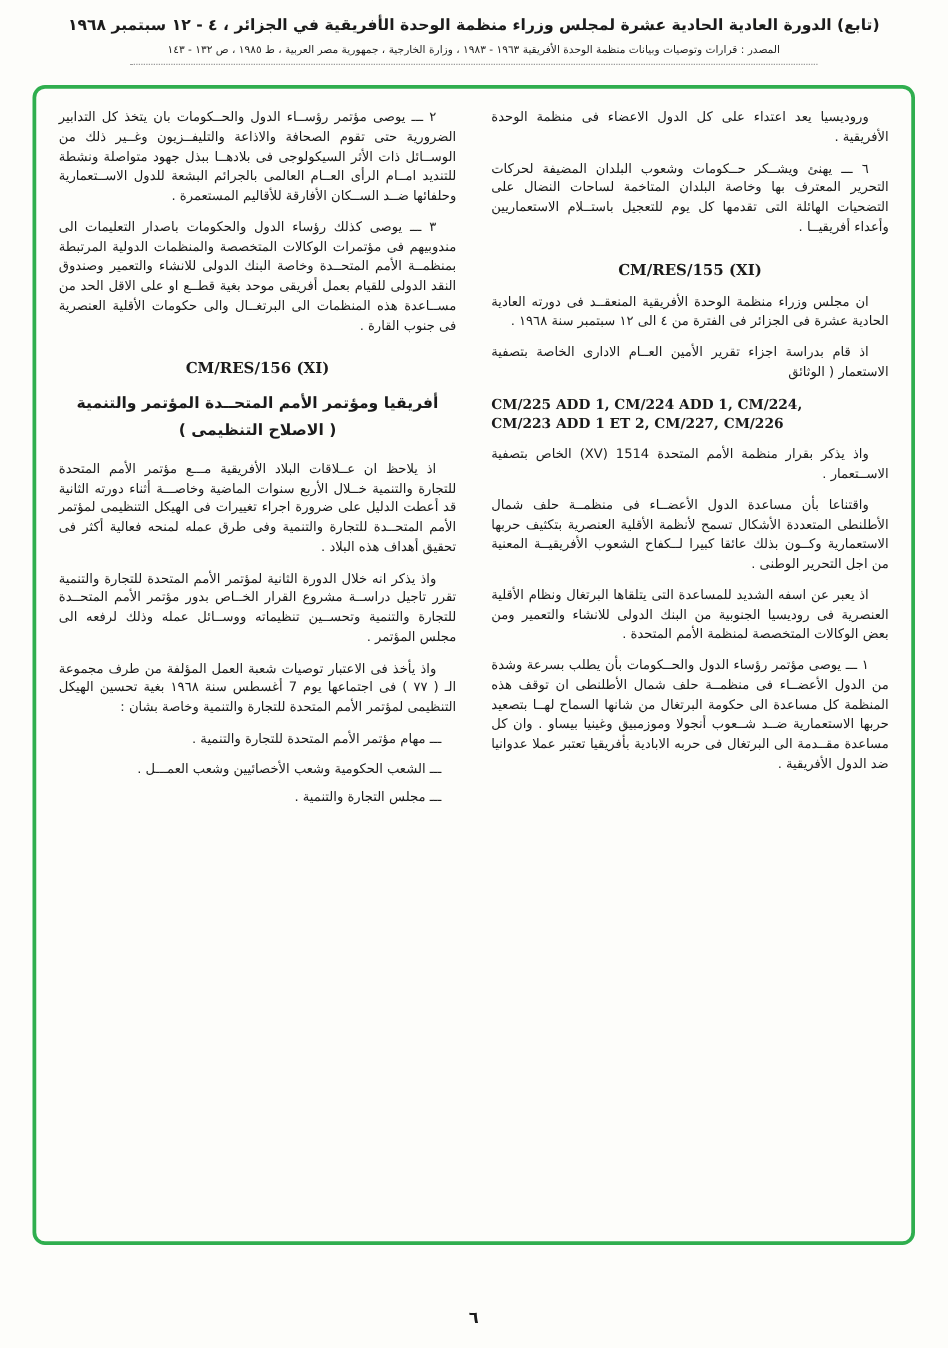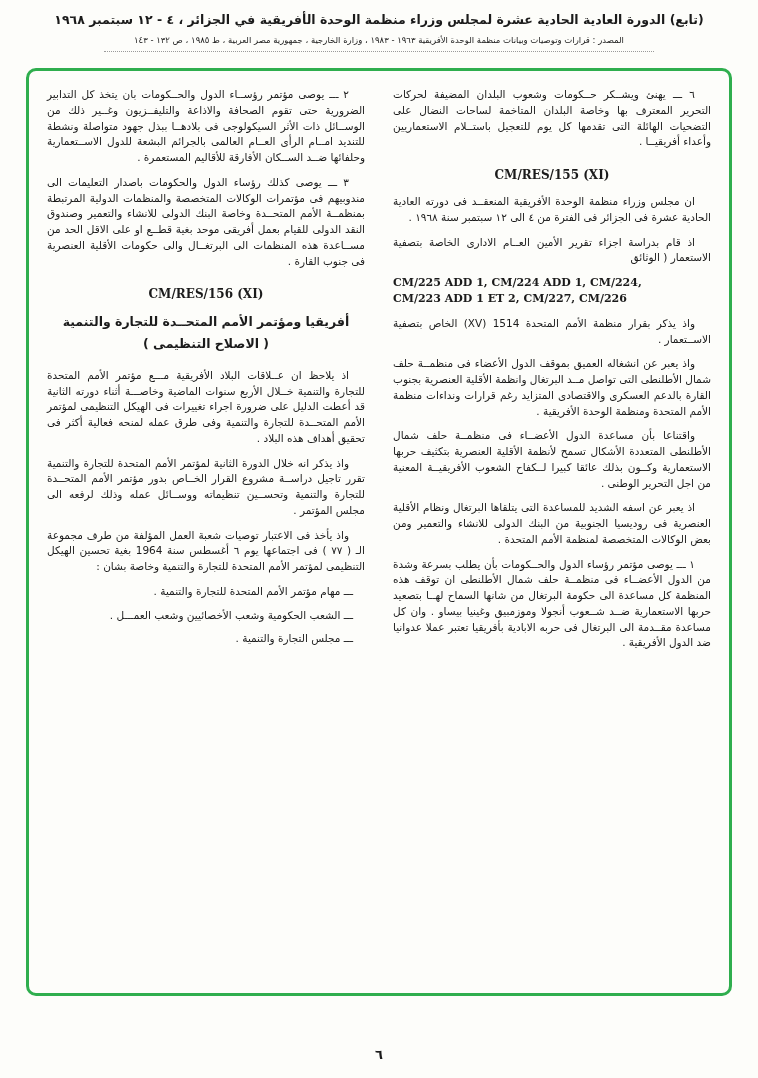--- a/index.html
+++ b/index.html
@@ -86,50 +86,50 @@
   <header class="doc-header">
     <div class="doc-title">(تابع) الدورة العادية الحادية عشرة لمجلس وزراء منظمة الوحدة الأفريقية في الجزائر ، ٤ - ١٢ سبتمبر ١٩٦٨</div>
     <div>
       <span class="doc-source">المصدر : قرارات وتوصيات وبيانات منظمة الوحدة الأفريقية ١٩٦٣ - ١٩٨٣ ، وزارة الخارجية ، جمهورية مصر العربية ، ط ١٩٨٥ ، ص ١٣٢ - ١٤٣</span>
     </div>
   </header>
 
   <main class="frame">
 
     <section class="col">
+      <p class="para">وروديسيا يعد اعتداء على كل الدول الاعضاء فى منظمة الوحدة الأفريقية .</p>
       <p class="para">٦ ـــ يهنئ ويشــكر حــكومات وشعوب البلدان المضيفة لحركات التحرير المعترف بها وخاصة البلدان المتاخمة لساحات النضال على التضحيات الهائلة التى تقدمها كل يوم للتعجيل باستــلام الاستعماريين وأعداء أفريقيــا .</p>
 
       <div class="res-code">CM/RES/155 (XI)</div>
 
       <p class="para">ان مجلس وزراء منظمة الوحدة الأفريقية المنعقــد فى دورته العادية الحادية عشرة فى الجزائر فى الفترة من ٤ الى ١٢ سبتمبر سنة ١٩٦٨ .</p>
       <p class="para">اذ قام بدراسة اجزاء تقرير الأمين العــام الادارى الخاصة بتصفية الاستعمار ( الوثائق</p>
       <div class="docs-lines">
         <div>CM/225 ADD 1, CM/224 ADD 1, CM/224,</div>
         <div>CM/223 ADD 1 ET 2, CM/227, CM/226</div>
       </div>
       <p class="para">واذ يذكر بقرار منظمة الأمم المتحدة 1514 (XV) الخاص بتصفية الاســتعمار .</p>
-      <p class="para">واذ يعبر عن انشغاله العميق بموقف الدول الأعضاء فى منظمــة حلف شمال الأطلنطى التى تواصل مــد البرتغال وانظمة الأقلية العنصرية بجنوب القارة بالدعم العسكرى والاقتصادى المتزايد رغم قرارات ونداءات منظمة الأمم المتحدة ومنظمة الوحدة الأفريقية .</p>
       <p class="para">واقتناعا بأن مساعدة الدول الأعضــاء فى منظمــة حلف شمال الأطلنطى المتعددة الأشكال تسمح لأنظمة الأقلية العنصرية بتكثيف حربها الاستعمارية وكــون بذلك عائقا كبيرا لــكفاح الشعوب الأفريقيــة المعنية من اجل التحرير الوطنى .</p>
       <p class="para">اذ يعبر عن اسفه الشديد للمساعدة التى يتلقاها البرتغال ونظام الأقلية العنصرية فى روديسيا الجنوبية من البنك الدولى للانشاء والتعمير ومن بعض الوكالات المتخصصة لمنظمة الأمم المتحدة .</p>
       <p class="para">١ ـــ يوصى مؤتمر رؤساء الدول والحــكومات بأن يطلب بسرعة وشدة من الدول الأعضــاء فى منظمــة حلف شمال الأطلنطى ان توقف هذه المنظمة كل مساعدة الى حكومة البرتغال من شانها السماح لهــا بتصعيد حربها الاستعمارية ضــد شــعوب أنجولا وموزمبيق وغينيا بيساو . وان كل مساعدة مقــدمة الى البرتغال فى حربه الابادية بأفريقيا تعتبر عملا عدوانيا ضد الدول الأفريقية .</p>
     </section>
 
     <section class="col">
       <p class="para">٢ ـــ يوصى مؤتمر رؤســاء الدول والحــكومات بان يتخذ كل التدابير الضرورية حتى تقوم الصحافة والاذاعة والتليفــزيون وغــير ذلك من الوســائل ذات الأثر السيكولوجى فى بلادهــا ببذل جهود متواصلة ونشطة للتنديد امــام الرأى العــام العالمى بالجرائم البشعة للدول الاســتعمارية وحلفائها ضــد الســكان الأفارقة للأقاليم المستعمرة .</p>
       <p class="para">٣ ـــ يوصى كذلك رؤساء الدول والحكومات باصدار التعليمات الى مندوبيهم فى مؤتمرات الوكالات المتخصصة والمنظمات الدولية المرتبطة بمنظمــة الأمم المتحــدة وخاصة البنك الدولى للانشاء والتعمير وصندوق النقد الدولى للقيام بعمل أفريقى موحد بغية قطــع او على الاقل الحد من مســاعدة هذه المنظمات الى البرتغــال والى حكومات الأقلية العنصرية فى جنوب القارة .</p>
 
       <div class="res-code">CM/RES/156 (XI)</div>
       <h2 class="res-heading">
-        <span>أفريقيا ومؤتمر الأمم المتحــدة للتجارة والتنمية</span>
+        <span>أفريقيا ومؤتمر الأمم المتحــدة المؤتمر والتنمية</span>
         <span class="line2">( الاصلاح التنظيمى )</span>
       </h2>
 
       <p class="para">اذ يلاحظ ان عــلاقات البلاد الأفريقية مـــع مؤتمر الأمم المتحدة للتجارة والتنمية خــلال الأربع سنوات الماضية وخاصـــة أثناء دورته الثانية قد أعطت الدليل على ضرورة اجراء تغييرات فى الهيكل التنظيمى لمؤتمر الأمم المتحــدة للتجارة والتنمية وفى طرق عمله لمنحه فعالية أكثر فى تحقيق أهداف هذه البلاد .</p>
       <p class="para">واذ يذكر انه خلال الدورة الثانية لمؤتمر الأمم المتحدة للتجارة والتنمية تقرر تاجيل دراســة مشروع القرار الخــاص بدور مؤتمر الأمم المتحــدة للتجارة والتنمية وتحســين تنظيماته ووســائل عمله وذلك لرفعه الى مجلس المؤتمر .</p>
-      <p class="para">واذ يأخذ فى الاعتبار توصيات شعبة العمل المؤلفة من طرف مجموعة الـ ( ٧٧ ) فى اجتماعها يوم ٦ أغسطس سنة 1964 بغية تحسين الهيكل التنظيمى لمؤتمر الأمم المتحدة للتجارة والتنمية وخاصة بشان :</p>
+      <p class="para">واذ يأخذ فى الاعتبار توصيات شعبة العمل المؤلفة من طرف مجموعة الـ ( ٧٧ ) فى اجتماعها يوم 7 أغسطس سنة ١٩٦٨ بغية تحسين الهيكل التنظيمى لمؤتمر الأمم المتحدة للتجارة والتنمية وخاصة بشان :</p>
 
       <div class="list">
         <div class="list-item">ـــ مهام مؤتمر الأمم المتحدة للتجارة والتنمية .</div>
         <div class="list-item">ـــ الشعب الحكومية وشعب الأخصائيين وشعب العمـــل .</div>
         <div class="list-item">ـــ مجلس التجارة والتنمية .</div>
       </div>
     </section>
 
   </main>
 

